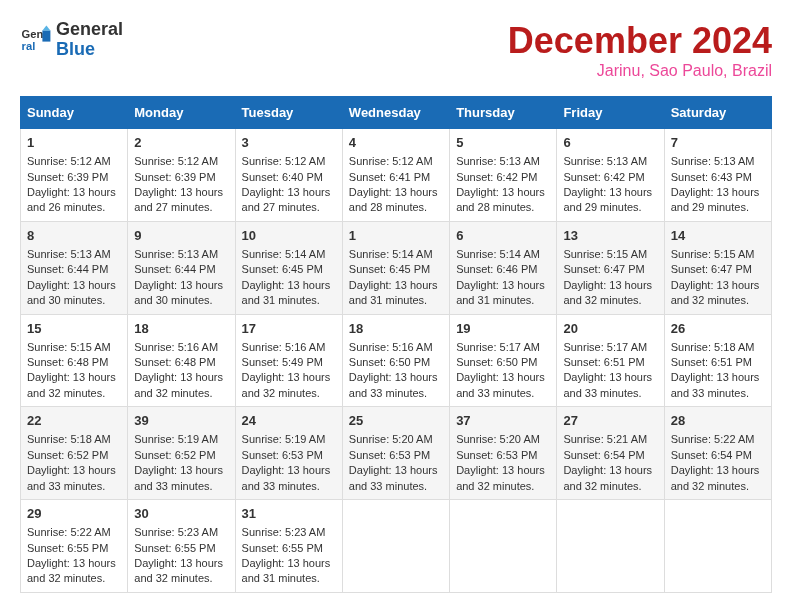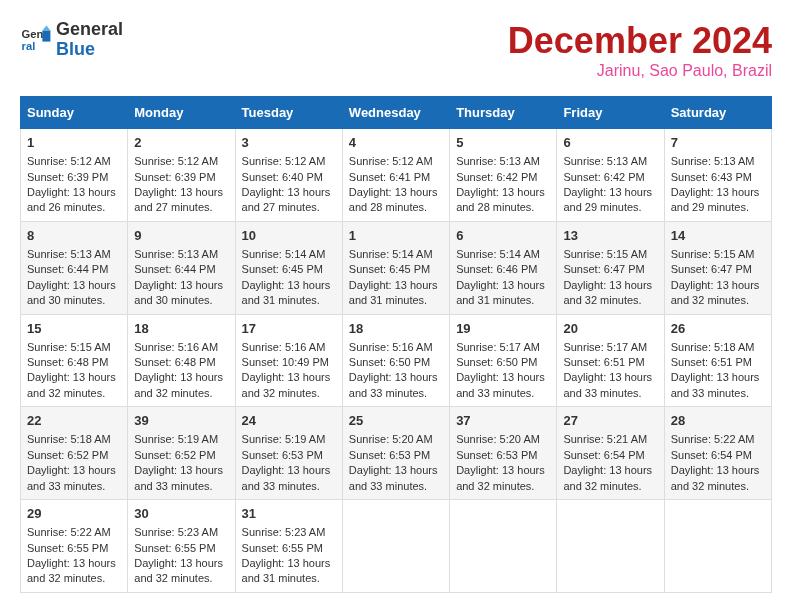--- a/index.html
+++ b/index.html
@@ -223,21 +223,21 @@
         </td>
         <td>
           <span class="day-number">18</span>
           <span>Sunrise: 5:16 AM</span><br>
           <span>Sunset: 6:48 PM</span><br>
           <span>Daylight: 13 hours and 32 minutes.</span>
         </td>
         <td>
           <span class="day-number">17</span>
           <span>Sunrise: 5:16 AM</span><br>
-          <span>Sunset: 10:49 PM</span><br>
+          <span>Sunset: 5:49 PM</span><br>
           <span>Daylight: 13 hours and 32 minutes.</span>
         </td>
         <td>
           <span class="day-number">18</span>
           <span>Sunrise: 5:16 AM</span><br>
           <span>Sunset: 6:50 PM</span><br>
           <span>Daylight: 13 hours and 33 minutes.</span>
         </td>
         <td>
           <span class="day-number">19</span>

